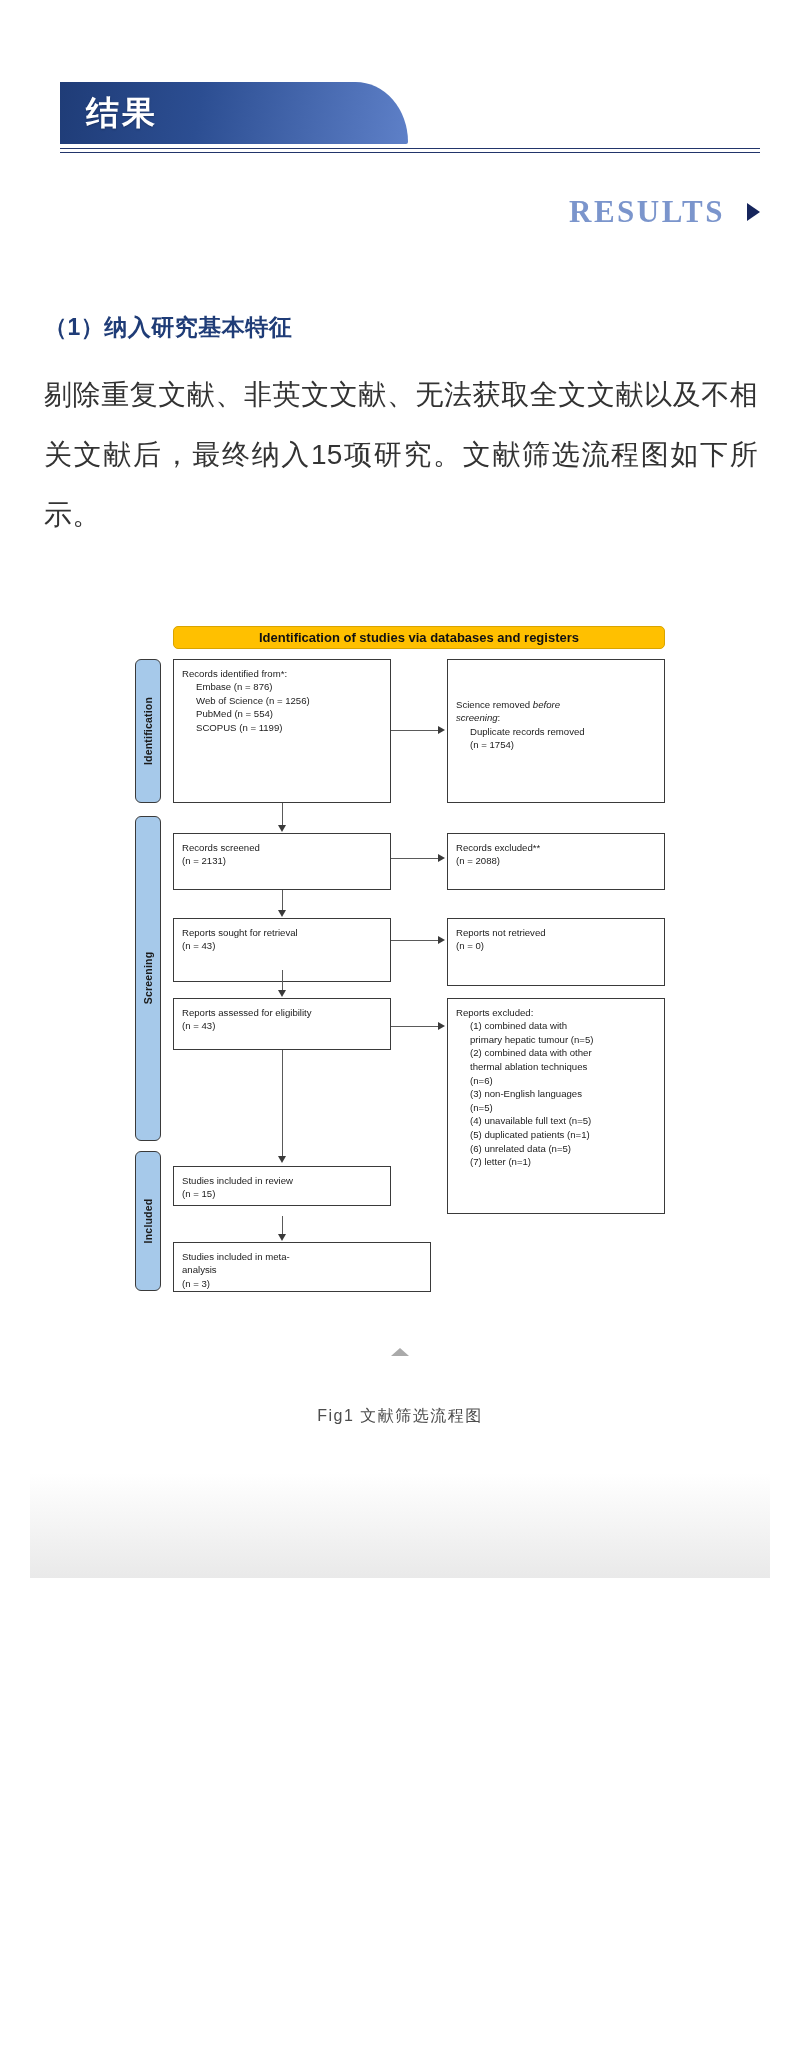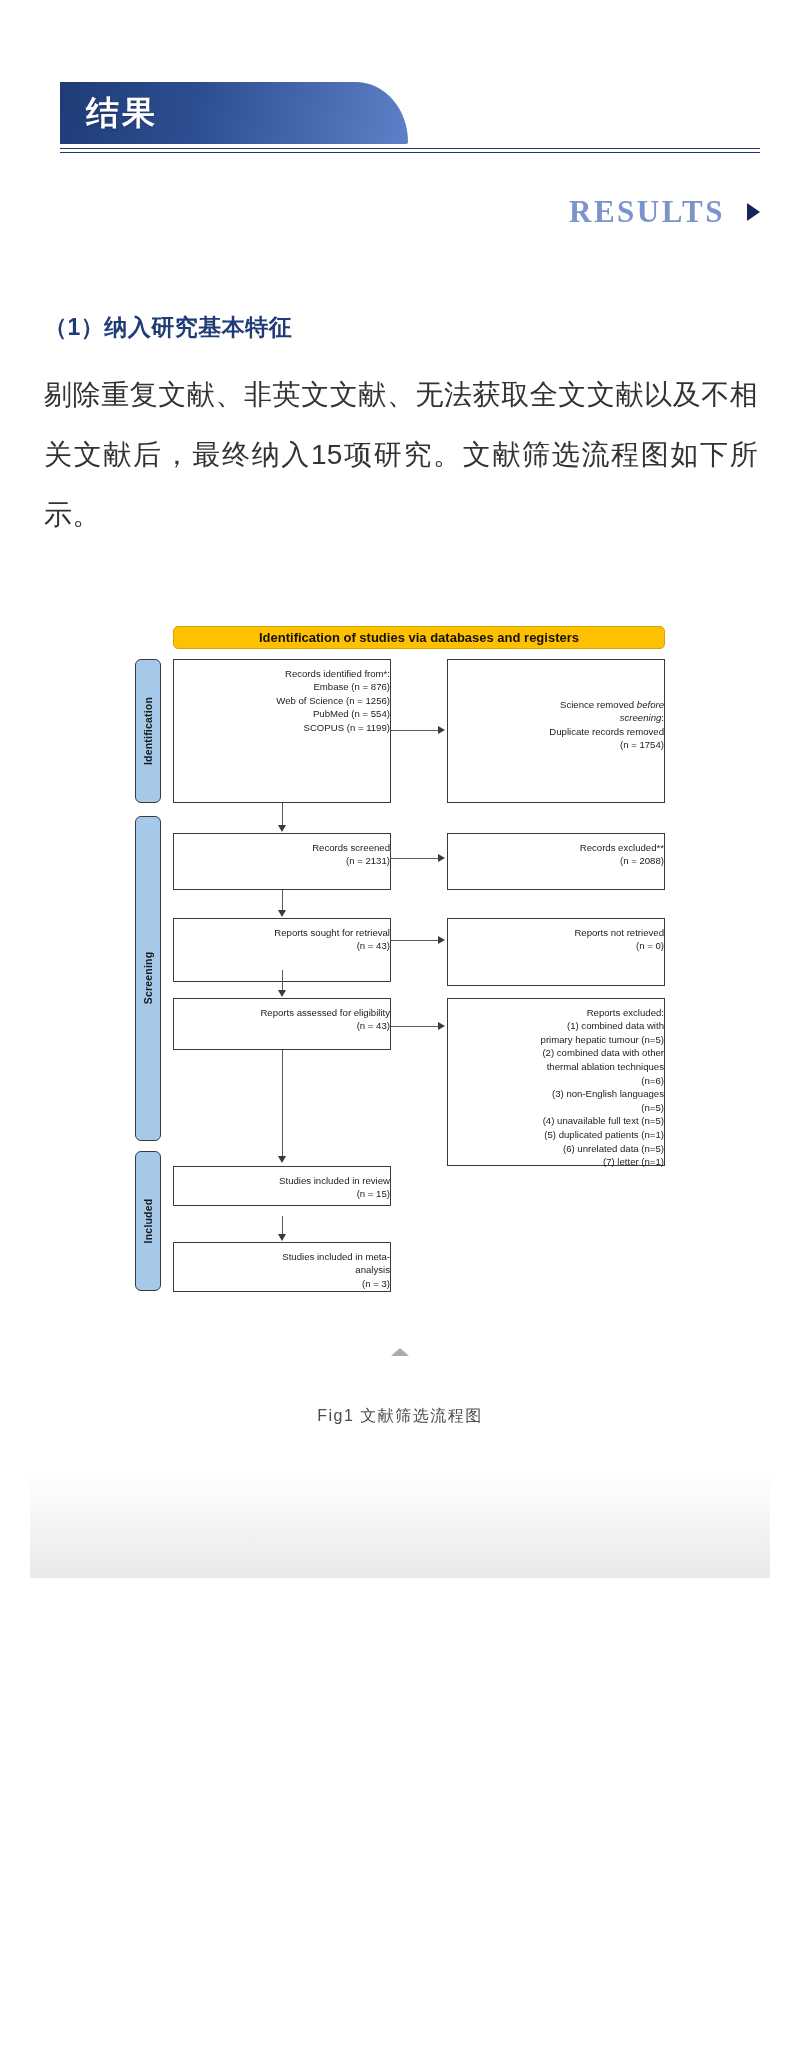--- a/index.html
+++ b/index.html
@@ -157,25 +157,24 @@
     font-size: 13px;
     font-weight: bold;
     color: #111;
   }
 
   .node {
     position: absolute;
     box-sizing: border-box;
     background: #ffffff;
     border: 1.4px solid #3a3a3a;
-    padding: 7px 0;
+    padding: 7px 8px;
     font-size: 9.6px;
     line-height: 1.42;
     color: #1b1b1b;
-    text-align: right;
   }
   .node .ind { padding-left: 14px; display: block; }
   .node em { font-style: italic; }
 
   .conn {
     position: absolute;
     background: #5a5a5a;
   }
   .conn.v { width: 1.3px; }
   .conn.h { height: 1.3px; }
@@ -298,21 +297,21 @@
       </div>
       <div class="conn h" style="left:256px;top:314px;width:47px;"></div>
       <div class="arrowhead right" style="left:303px;top:310px;"></div>
       <div class="conn v" style="left:147px;top:344px;height:24px;"></div>
       <div class="arrowhead down" style="left:143px;top:364px;"></div>
 
       <div class="node" style="left:38px;top:372px;width:218px;height:52px;">
         <div>Reports assessed for eligibility</div>
         <div>(n = 43)</div>
       </div>
-      <div class="node" style="left:312px;top:372px;width:218px;height:168px;">
+      <div class="node" style="left:312px;top:372px;width:218px;height:216px;">
         <div>Reports excluded:</div>
         <span class="ind">(1) combined data with</span>
         <span class="ind">primary hepatic tumour (n=5)</span>
         <span class="ind">(2) combined data with other</span>
         <span class="ind">thermal ablation techniques</span>
         <span class="ind">(n=6)</span>
         <span class="ind">(3) non-English languages</span>
         <span class="ind">(n=5)</span>
         <span class="ind">(4) unavailable full text (n=5)</span>
         <span class="ind">(5) duplicated patients (n=1)</span>
@@ -324,21 +323,21 @@
       <div class="conn v" style="left:147px;top:424px;height:110px;"></div>
       <div class="arrowhead down" style="left:143px;top:530px;"></div>
 
       <div class="node" style="left:38px;top:540px;width:218px;height:40px;">
         <div>Studies included in review</div>
         <div>(n = 15)</div>
       </div>
       <div class="conn v" style="left:147px;top:590px;height:22px;"></div>
       <div class="arrowhead down" style="left:143px;top:608px;"></div>
 
-      <div class="node" style="left:38px;top:616px;width:218px;height:50px;">
+      <div class="node" style="left:38px;top:616px;width:258px;height:50px;">
         <div>Studies included in meta-</div>
         <div>analysis</div>
         <div>(n = 3)</div>
       </div>
 
     </div>
 
     <div class="scroll-up"></div>
     <div class="caption">Fig1 文献筛选流程图</div>
   </div>

